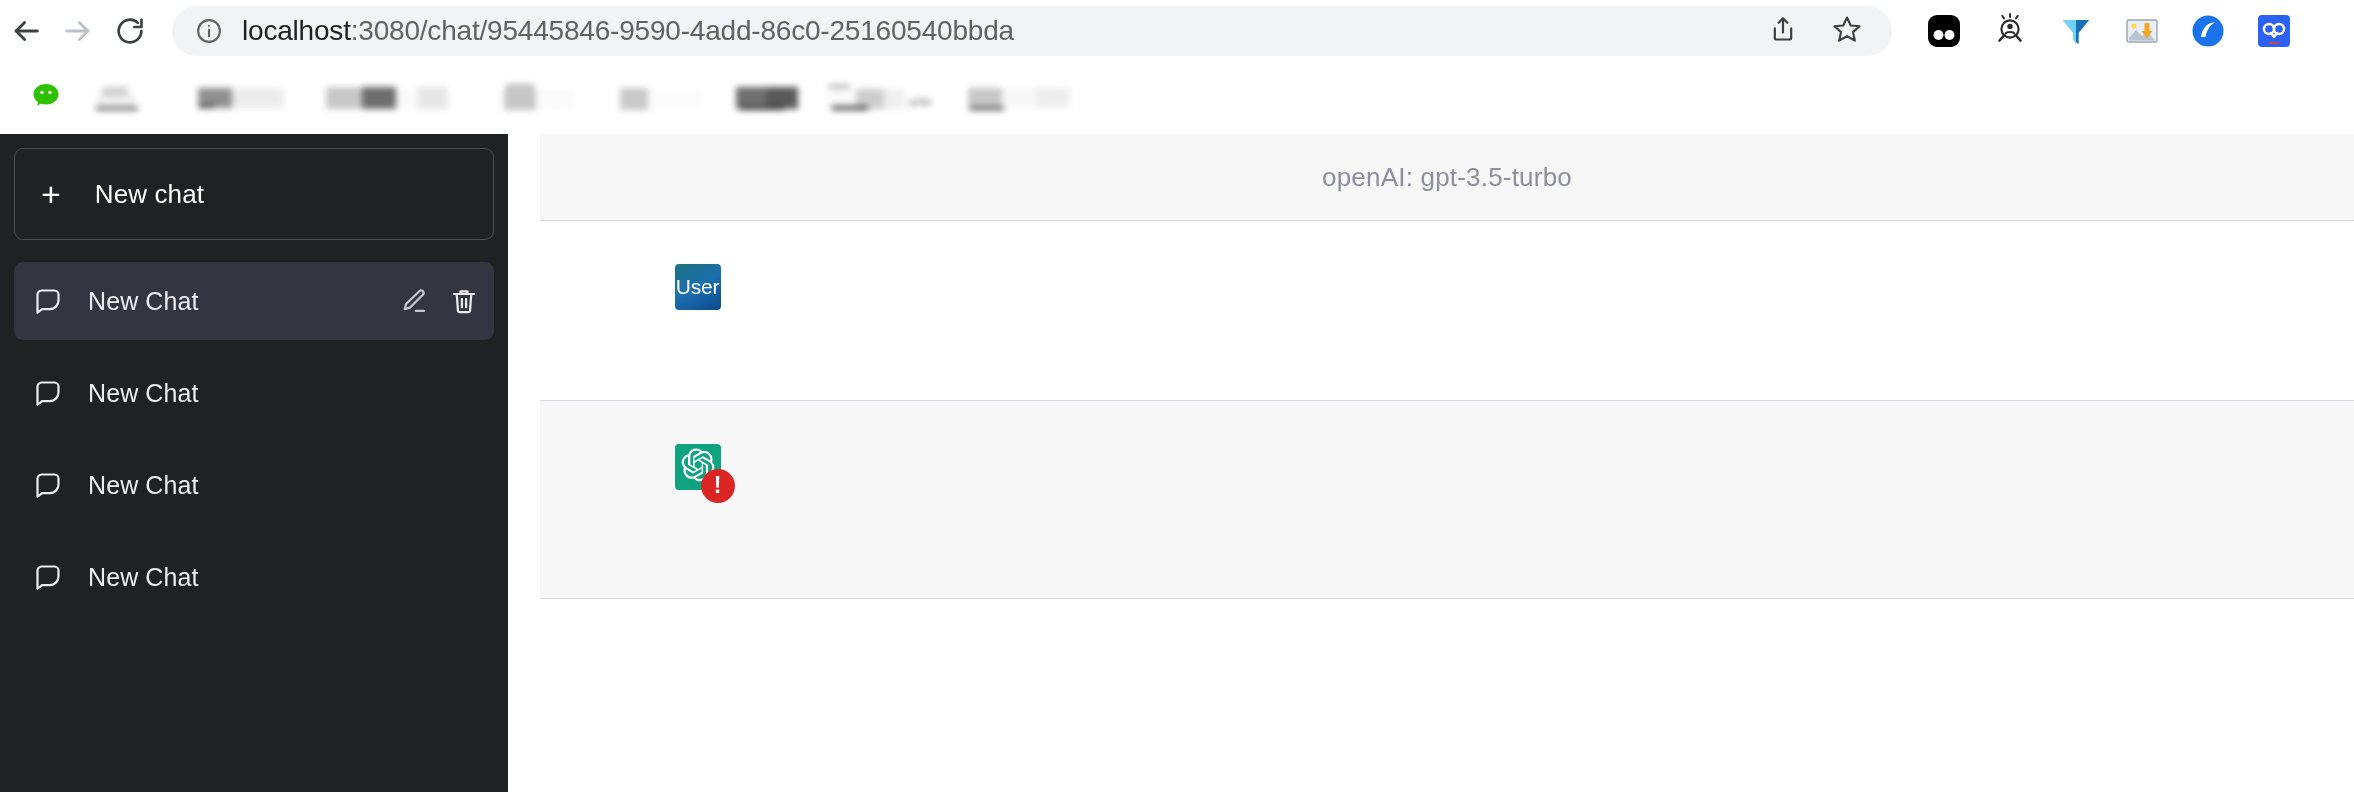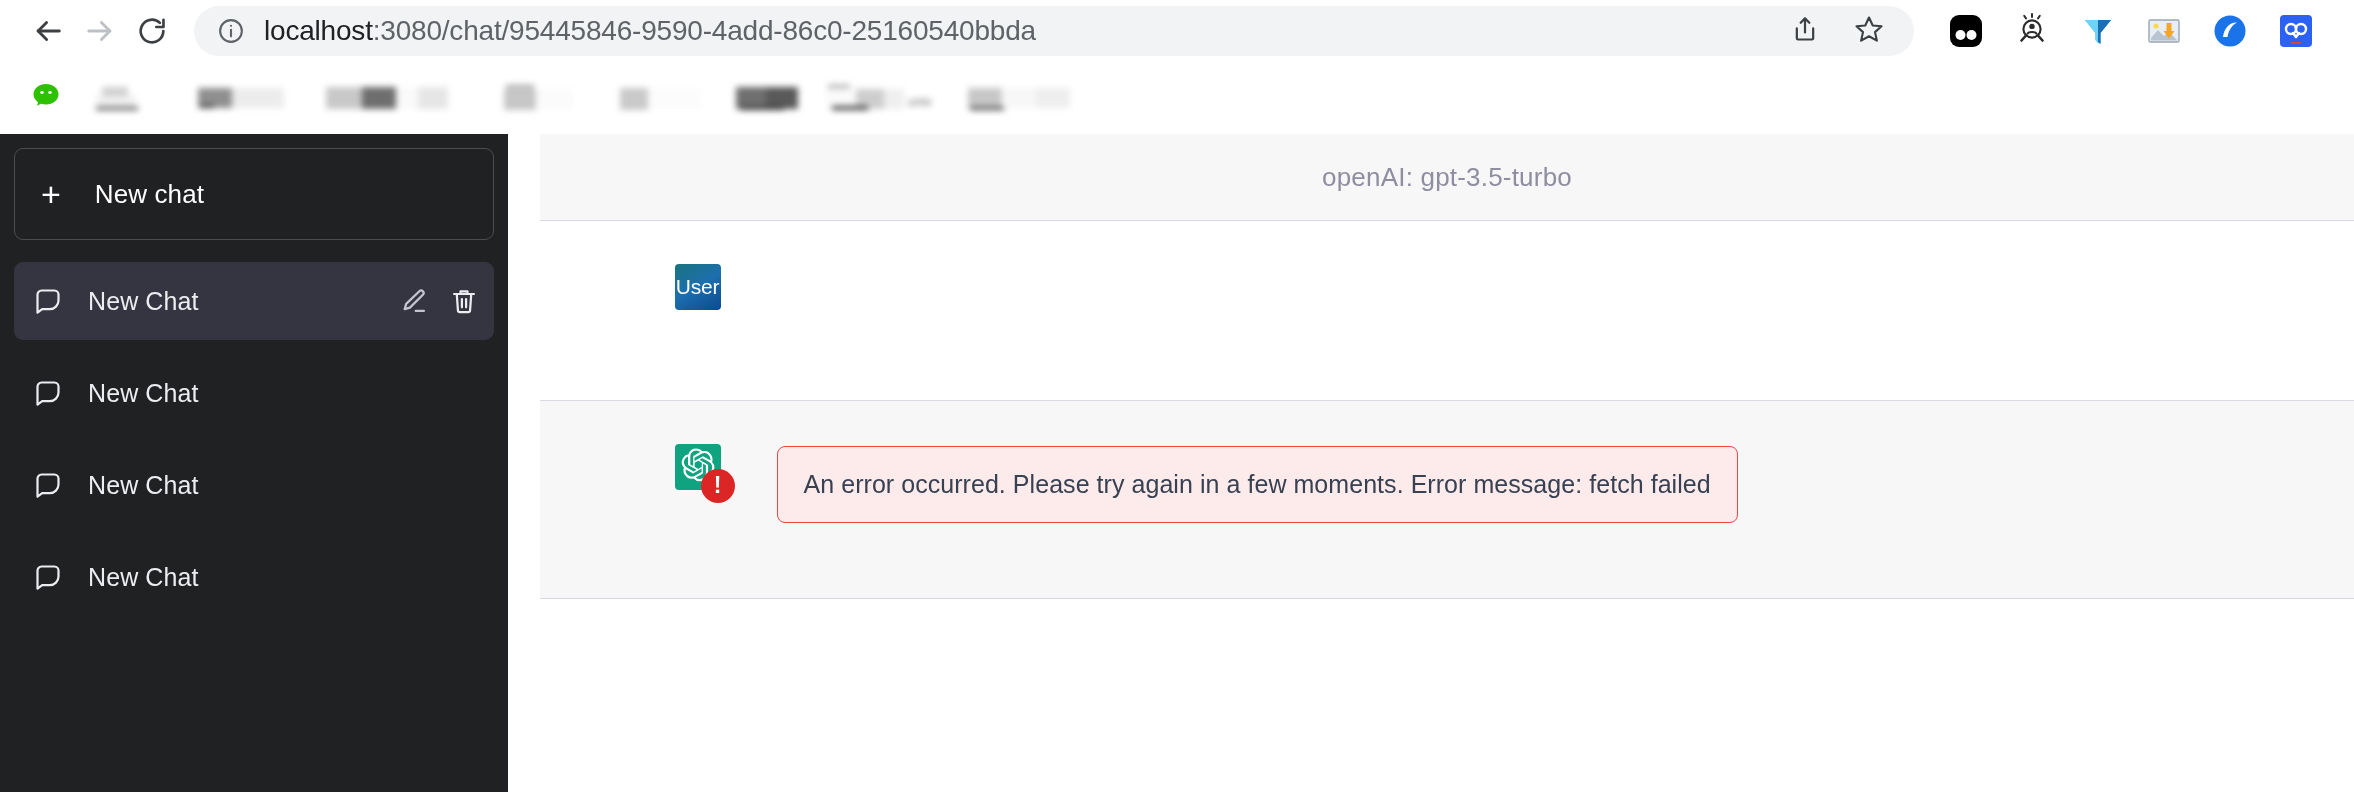--- a/index.html
+++ b/index.html
@@ -16,21 +16,21 @@
     width: 2354px;
     height: 134px;
     background: #ffffff;
     position: relative;
   }
 
   #toolbar {
     height: 62px;
     display: flex;
     align-items: center;
-    padding: 0 26px 0 22px;
+    padding: 0 26px 0 0;
     position: relative;
   }
 
   .nav-btn {
     width: 52px;
     height: 52px;
     display: flex;
     align-items: center;
     justify-content: center;
     border-radius: 50%;
@@ -222,21 +222,21 @@
     width: 100%;
   }
   .msg-row.user { background: #ffffff; min-height: 180px; }
   .msg-row.assistant { background: #f7f7f8; min-height: 198px; }
 
   .msg-inner {
     width: 1545px;
     display: flex;
     align-items: flex-start;
     padding: 43px 0 43px 0;
-    gap: 56px;
+    gap: 40px;
   }
 
   .avatar-wrap { position: relative; flex: 0 0 auto; }
   .avatar {
     width: 46px;
     height: 46px;
     border-radius: 4px;
     display: flex;
     align-items: center;
     justify-content: center;
@@ -610,23 +610,18 @@
             <span>
               <svg width="34" height="34" viewBox="0 0 41 41" fill="none">
                 <path d="M37.53 16.79a9.9 9.9 0 0 0-.85-8.13 10 10 0 0 0-10.78-4.8A9.9 9.9 0 0 0 18.43.5a10 10 0 0 0-9.54 6.92 9.9 9.9 0 0 0-6.62 4.8 10 10 0 0 0 1.23 11.73 9.9 9.9 0 0 0 .85 8.13 10 10 0 0 0 10.78 4.8 9.9 9.9 0 0 0 7.47 3.33 10 10 0 0 0 9.54-6.93 9.9 9.9 0 0 0 6.62-4.8 10 10 0 0 0-1.23-11.69zM22.6 37.52a7.42 7.42 0 0 1-4.76-1.72l.23-.13 7.9-4.56a1.3 1.3 0 0 0 .65-1.12v-11.1l3.34 1.93a.12.12 0 0 1 .06.09v9.22a7.44 7.44 0 0 1-7.42 7.39zM6.64 30.7a7.4 7.4 0 0 1-.89-4.98l.23.14 7.9 4.56a1.28 1.28 0 0 0 1.3 0l9.65-5.57v3.86a.12.12 0 0 1-.05.1l-8 4.61a7.44 7.44 0 0 1-10.14-2.72zM4.56 13.5a7.4 7.4 0 0 1 3.88-3.25v9.38a1.28 1.28 0 0 0 .64 1.11l9.6 5.54-3.34 1.93a.12.12 0 0 1-.12 0l-7.98-4.6a7.44 7.44 0 0 1-2.72-10.1zm27.44 6.38l-9.65-5.58 3.34-1.92a.12.12 0 0 1 .12 0l7.99 4.61a7.43 7.43 0 0 1-1.15 13.4v-9.38a1.3 1.3 0 0 0-.65-1.13zm3.32-5l-.23-.14-7.88-4.6a1.29 1.29 0 0 0-1.3 0l-9.65 5.57v-3.86a.12.12 0 0 1 .05-.1l7.99-4.6a7.43 7.43 0 0 1 11.03 7.7zM14.64 21.7l-3.35-1.93a.12.12 0 0 1-.06-.1v-9.2a7.43 7.43 0 0 1 12.19-5.7l-.23.12-7.9 4.57a1.3 1.3 0 0 0-.65 1.12zm1.81-3.92l4.3-2.48 4.3 2.48v4.96l-4.3 2.48-4.3-2.48z" fill="#ffffff"></path>
               </svg>
             </span>
           </div>
           <div class="error-badge">
             <span class="bang">!</span>
           </div>
         </div>
-        <div class="msg-body">
-          <div id="error-box">
-            <span class="err-text">An error occurred. Please try again in a few moments. Error message: fetch failed</span>
-          </div>
-        </div>
       </div>
     </div>
 
     <div id="main-filler"></div>
   </div>
 </div>
 
 </body></html>

